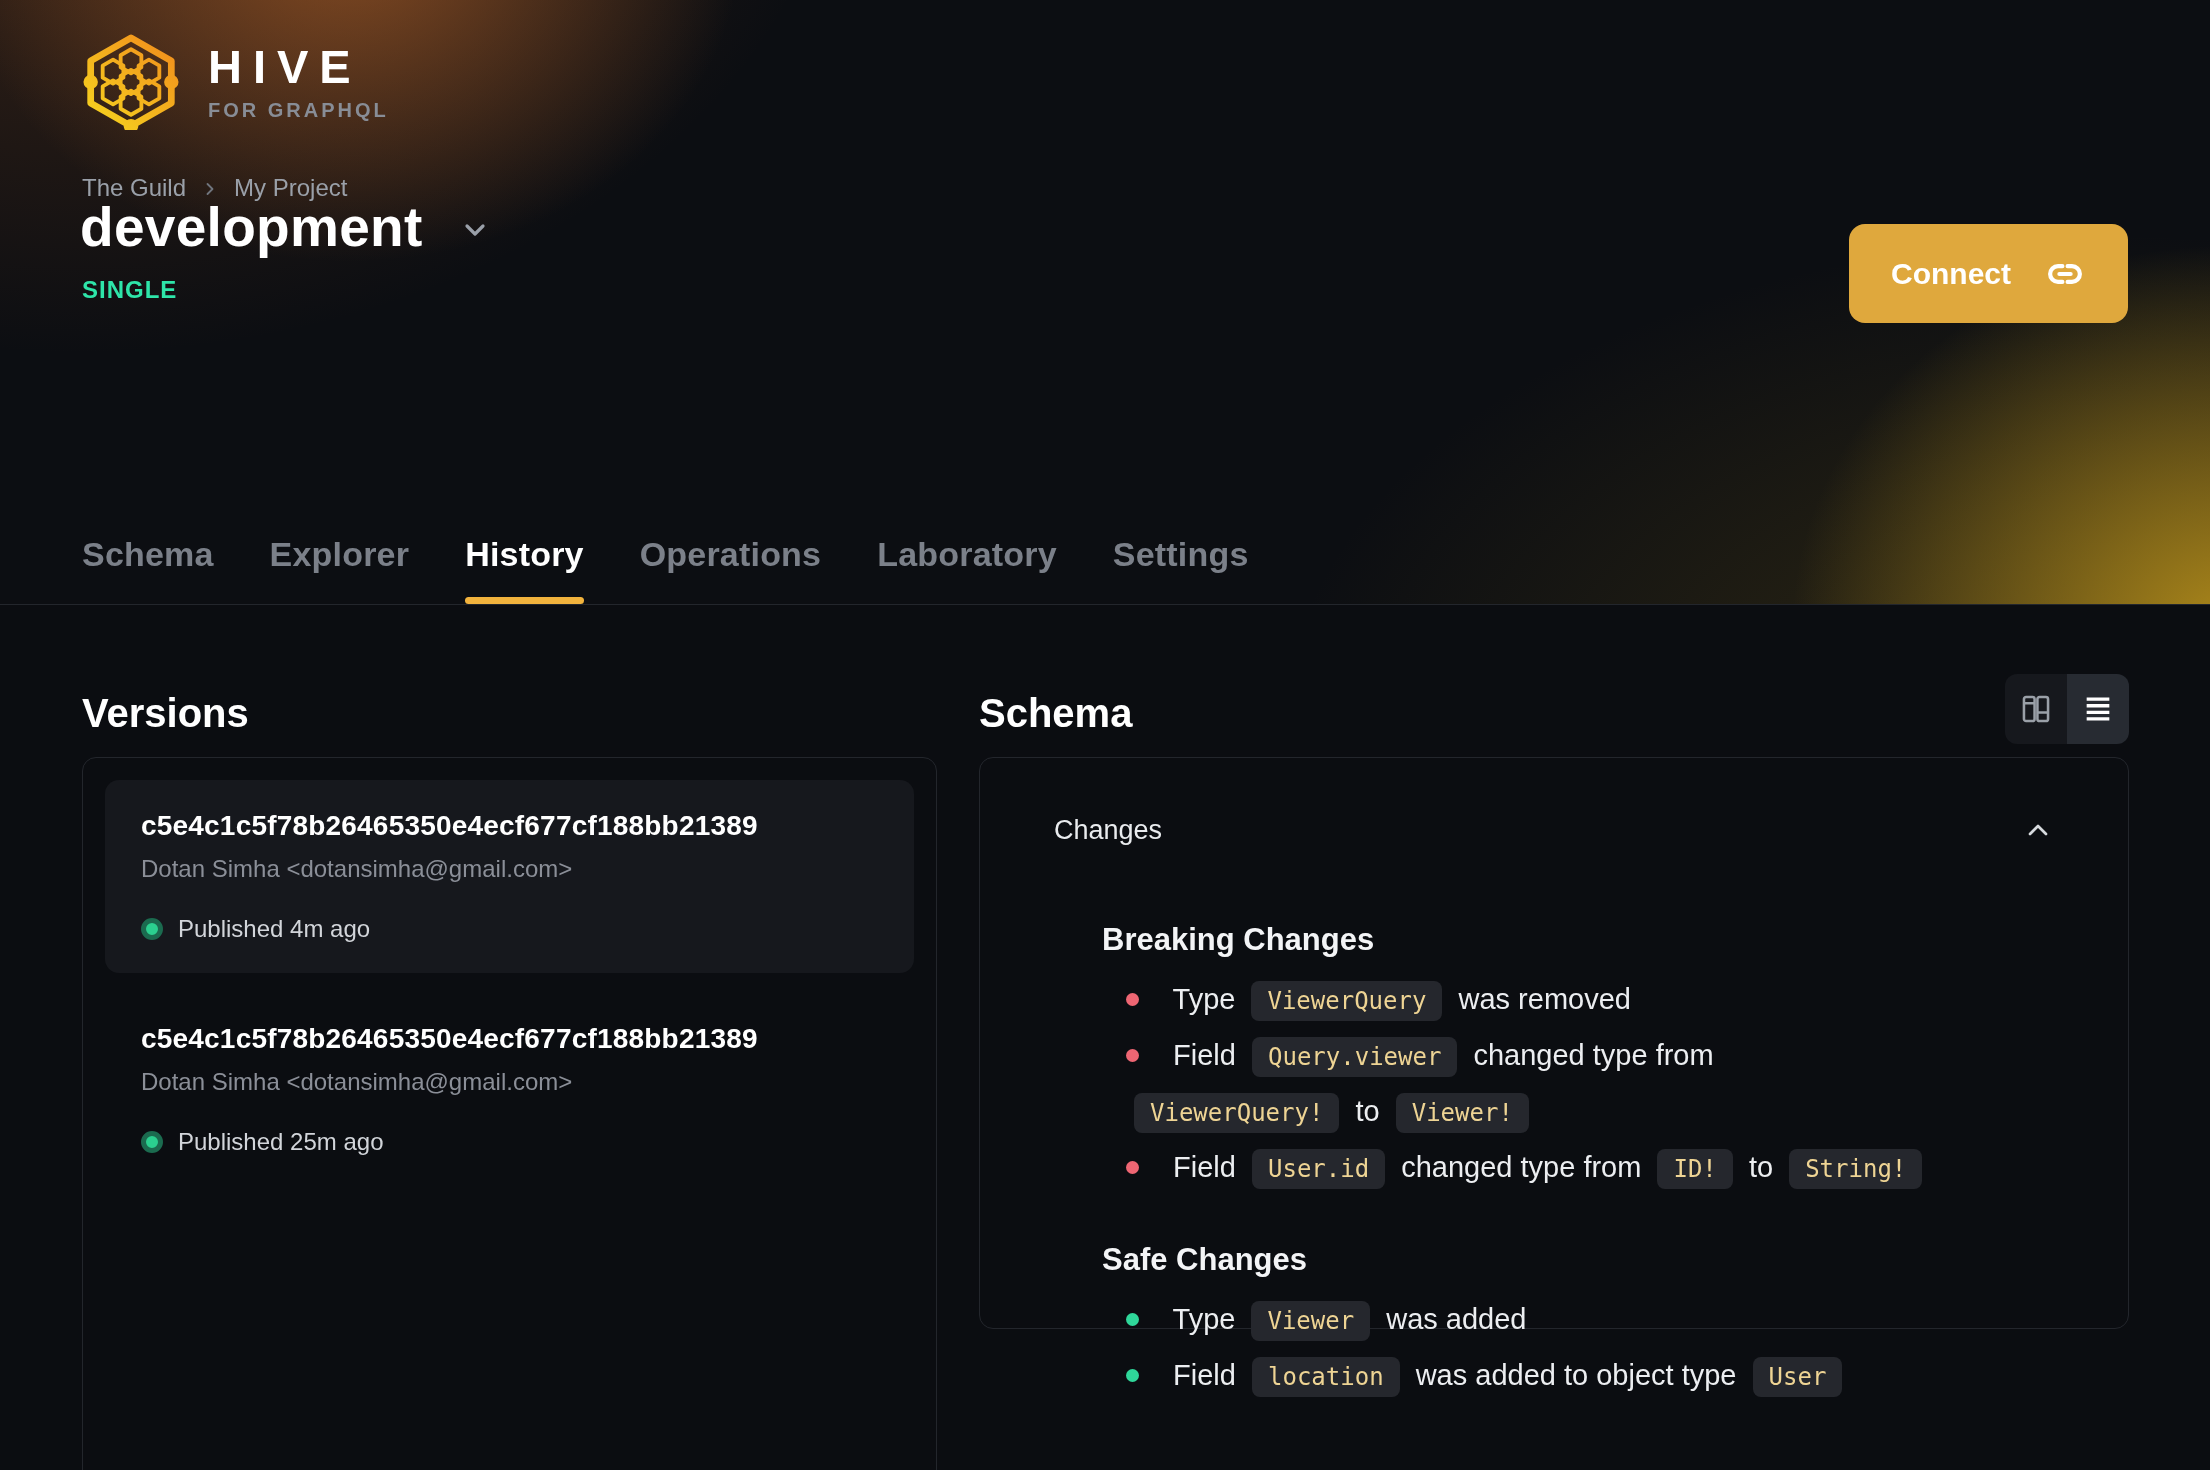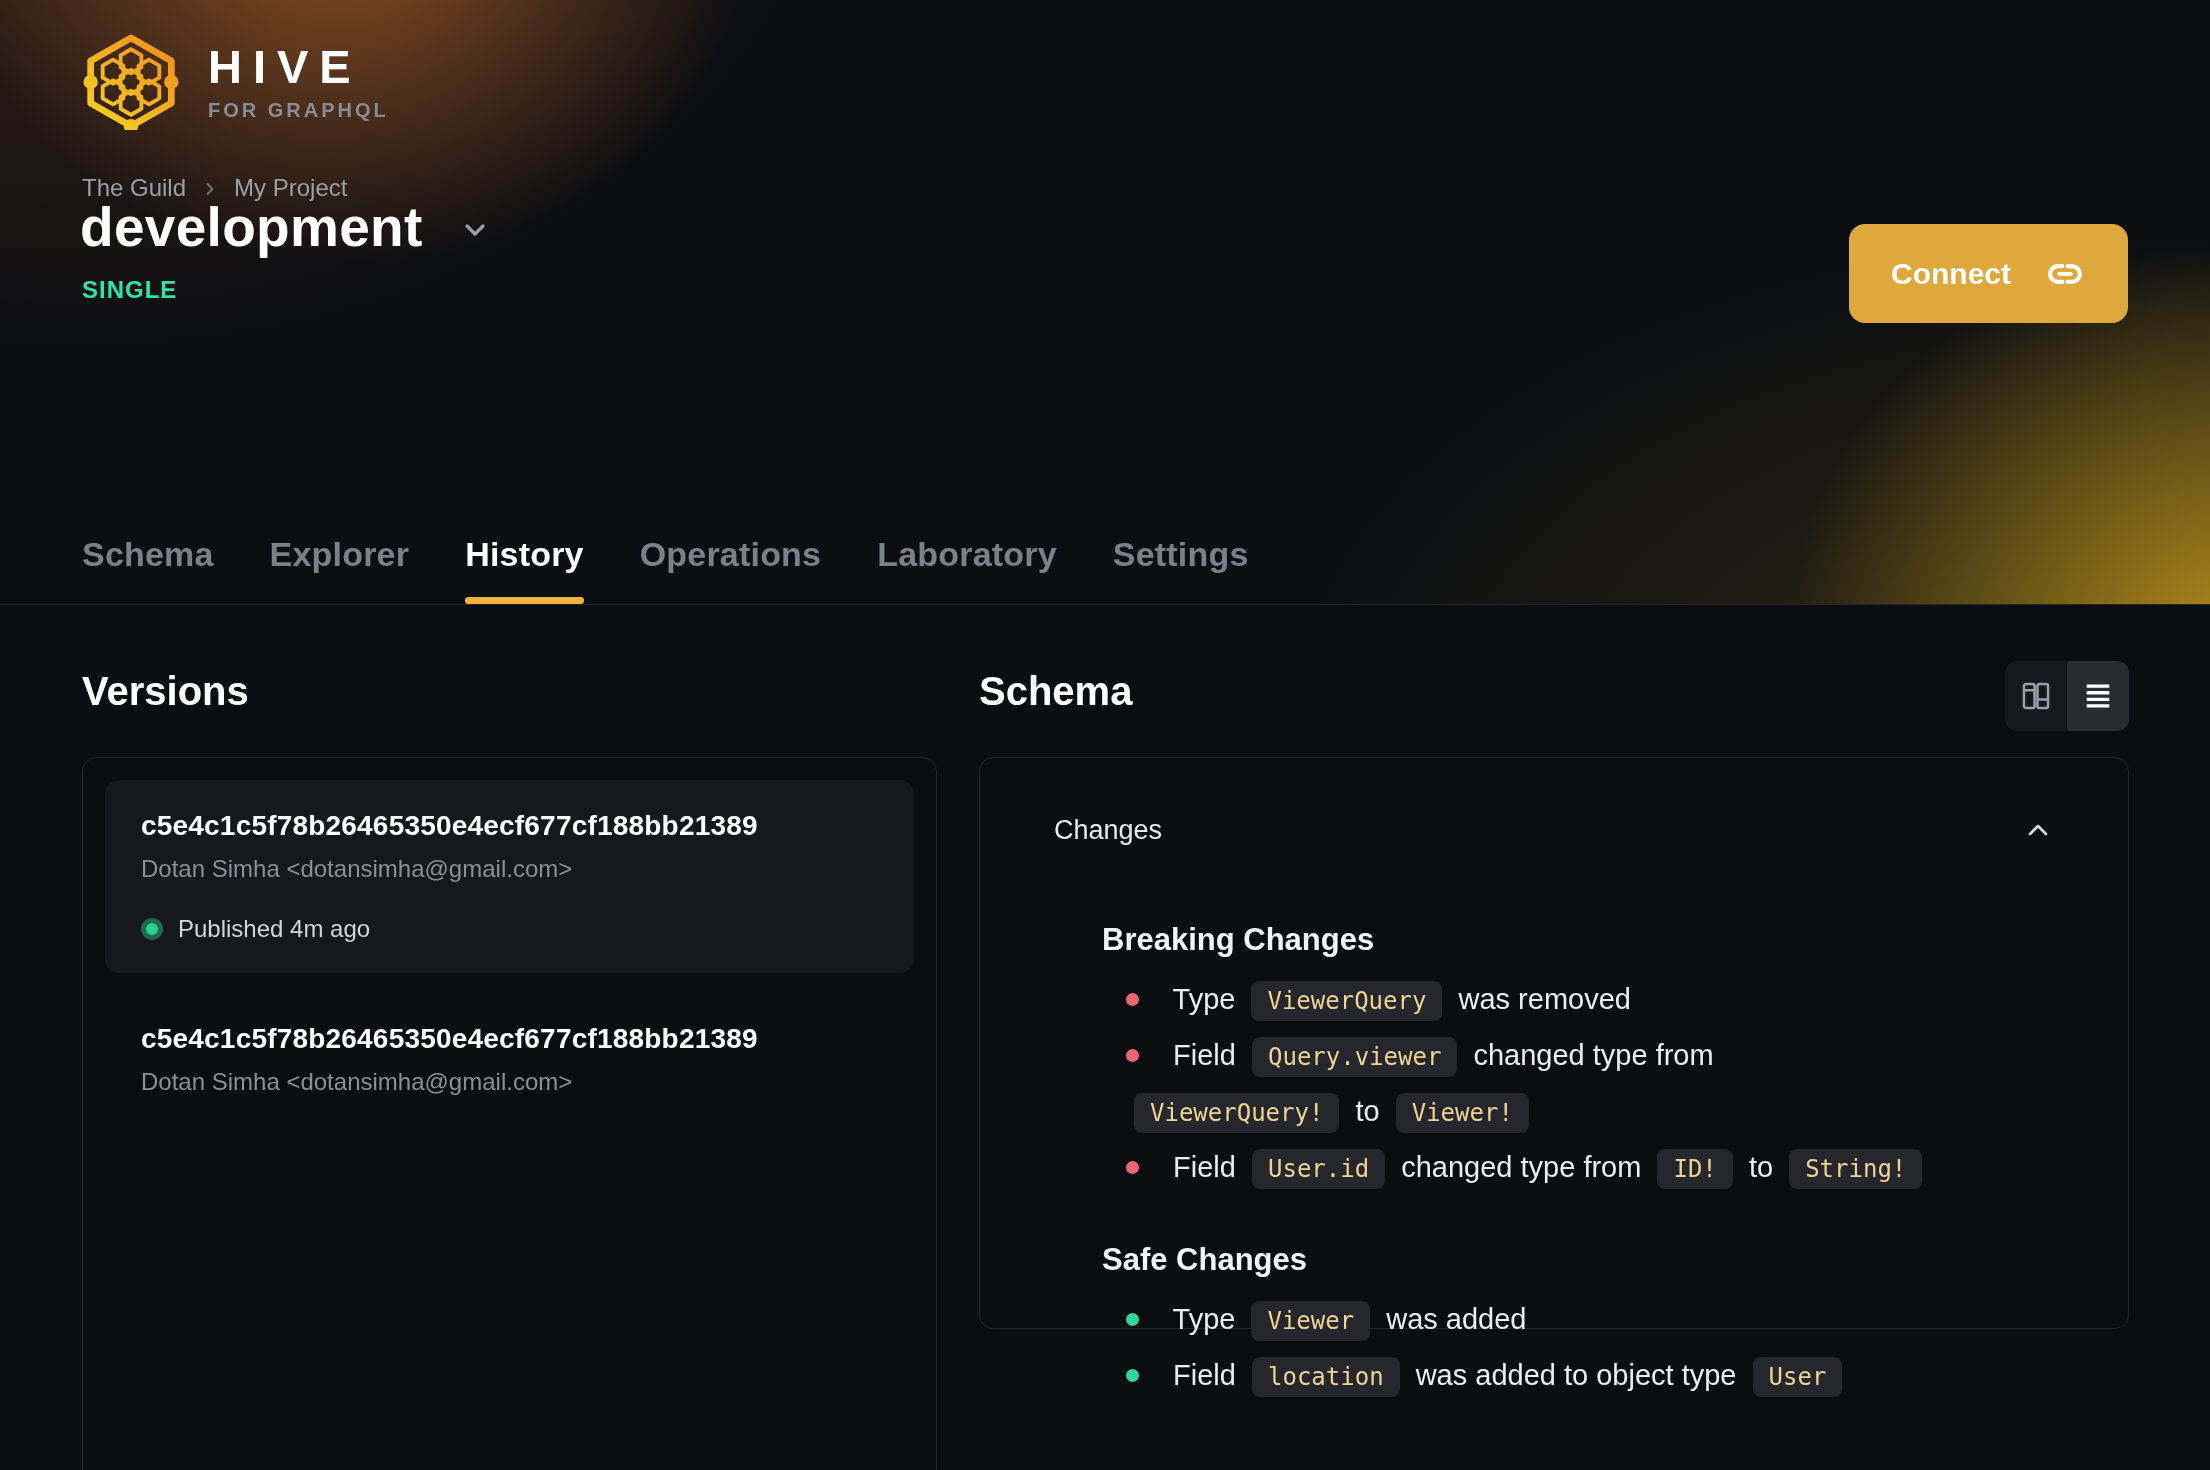--- a/index.html
+++ b/index.html
@@ -45,21 +45,21 @@
   .connect-label{font-size:30px;font-weight:700;color:#fff}
   .connect-btn svg{width:42px;height:42px;display:block}
   .tab-bar{position:absolute;left:82px;bottom:0;display:flex;gap:56px}
   .tab{font-size:34px;font-weight:700;color:#7b8089;padding-bottom:30px;position:relative;cursor:pointer;letter-spacing:.2px}
   .tab.active{color:#fff}
   .tab.active::after{content:"";position:absolute;left:0;right:0;bottom:0;height:7px;border-radius:4px;background:var(--tab-underline)}
   
   main{display:flex;gap:42px;padding:64px 81px 0 82px}
   .col-left{flex:0 0 855px;width:855px}
   .col-right{flex:1;min-width:0}
-  .col-head{height:88px;display:flex;align-items:flex-start;justify-content:space-between}
+  .col-head{height:88px;display:flex;align-items:center;justify-content:space-between}
   .col-head h2{margin:0;font-size:40px;font-weight:800;line-height:1.1}
   
   .versions-panel{border:1px solid #23262c;border-radius:14px;height:997px;padding:22px}
   .version-item{border-radius:14px;padding:30px 36px;cursor:pointer}
   .version-item.selected{background:#16181d}
   .version-item + .version-item{margin-top:20px}
   .v-hash{font-size:28px;font-weight:700;color:#fff;margin-bottom:13px;letter-spacing:.2px}
   .v-author{font-size:24px;color:#8b8f98;margin-bottom:32px}
   .v-status{display:flex;align-items:center;gap:15px;font-size:24px;color:#d2d5da}
   .status-dot{width:22px;height:22px;border-radius:50%;background:var(--status-dot-inner);border:5px solid var(--status-dot-ring)}
@@ -174,20 +174,24 @@
        <div class="v-hash">c5e4c1c5f78b26465350e4ecf677cf188bb21389</div>
        <div class="v-author">Dotan Simha &lt;dotansimha@gmail.com&gt;</div>
        <div class="v-status">
          <span class="status-dot"></span>
          <span class="v-status-text">Published 4m ago</span>
        </div>
      </div>
         <div class="version-item">
        <div class="v-hash">c5e4c1c5f78b26465350e4ecf677cf188bb21389</div>
        <div class="v-author">Dotan Simha &lt;dotansimha@gmail.com&gt;</div>
+       <div class="v-status">
+         <span class="status-dot"></span>
+         <span class="v-status-text">Published 25m ago</span>
+       </div>
      </div>
       </div>
   </section>
 
   <section class="col-right">
     <div class="col-head">
       <h2>Schema</h2>
       <div class="view-toggle">
         <button class="vt-btn">
           <span>

